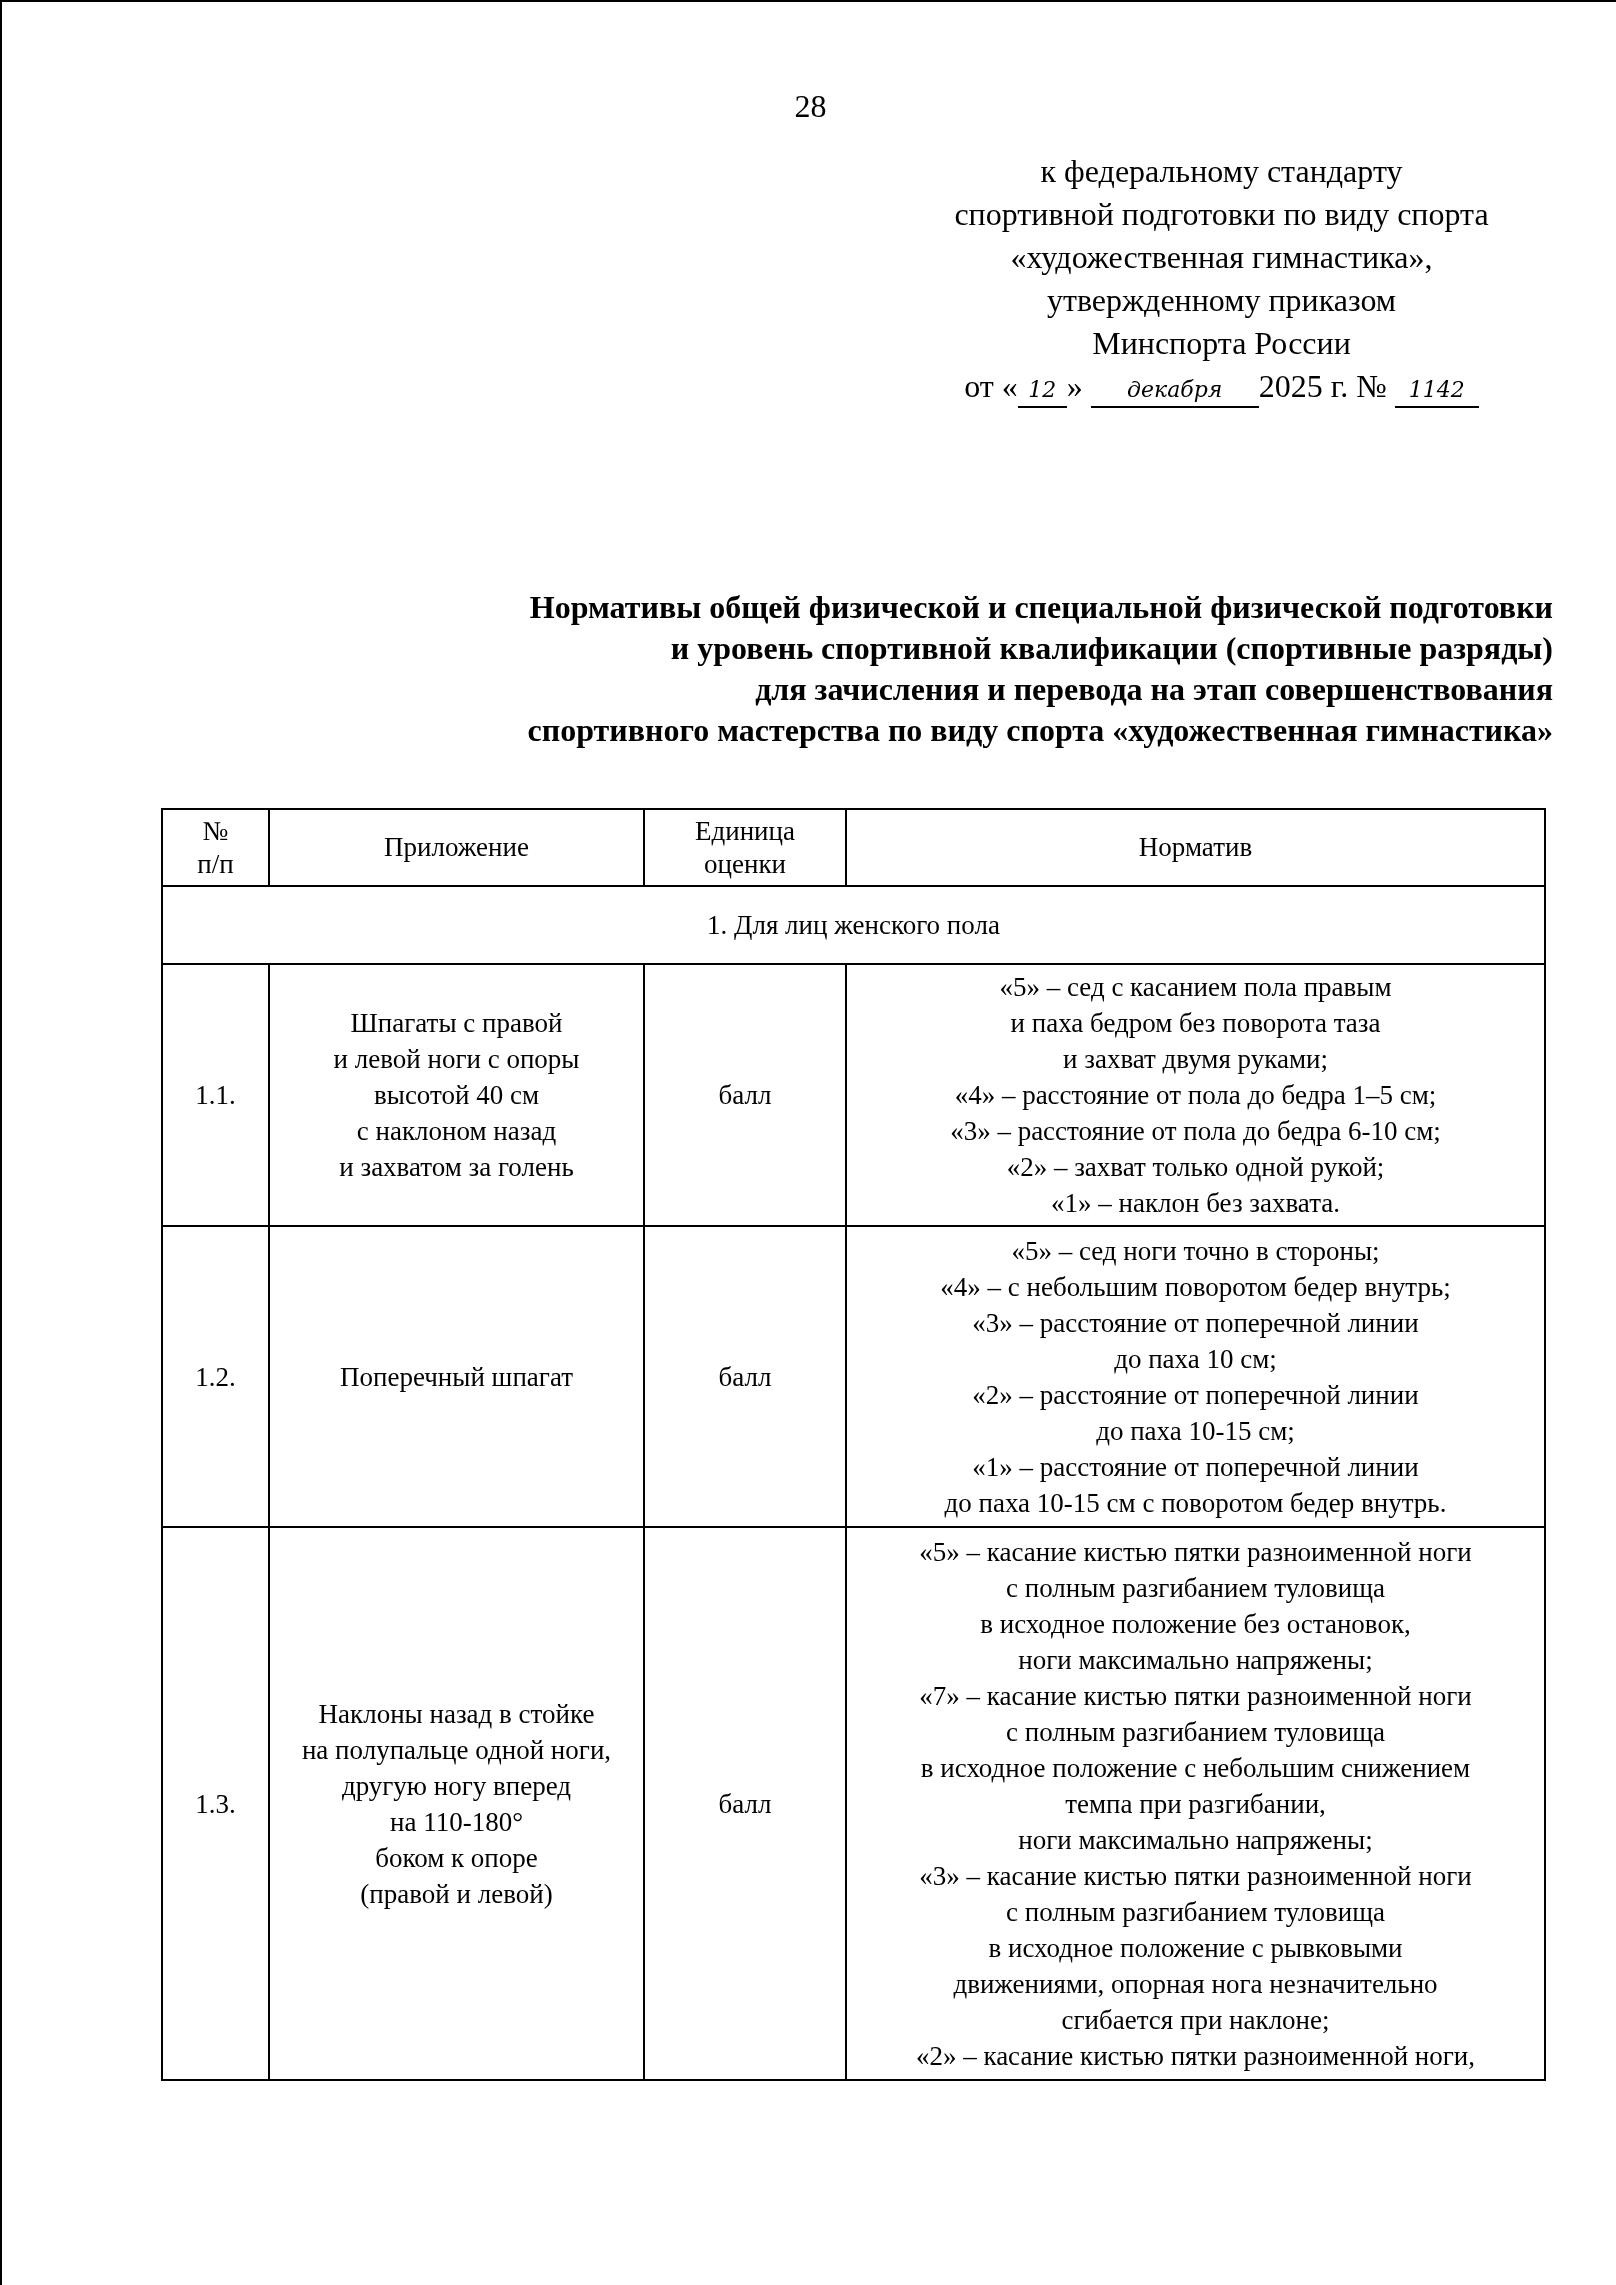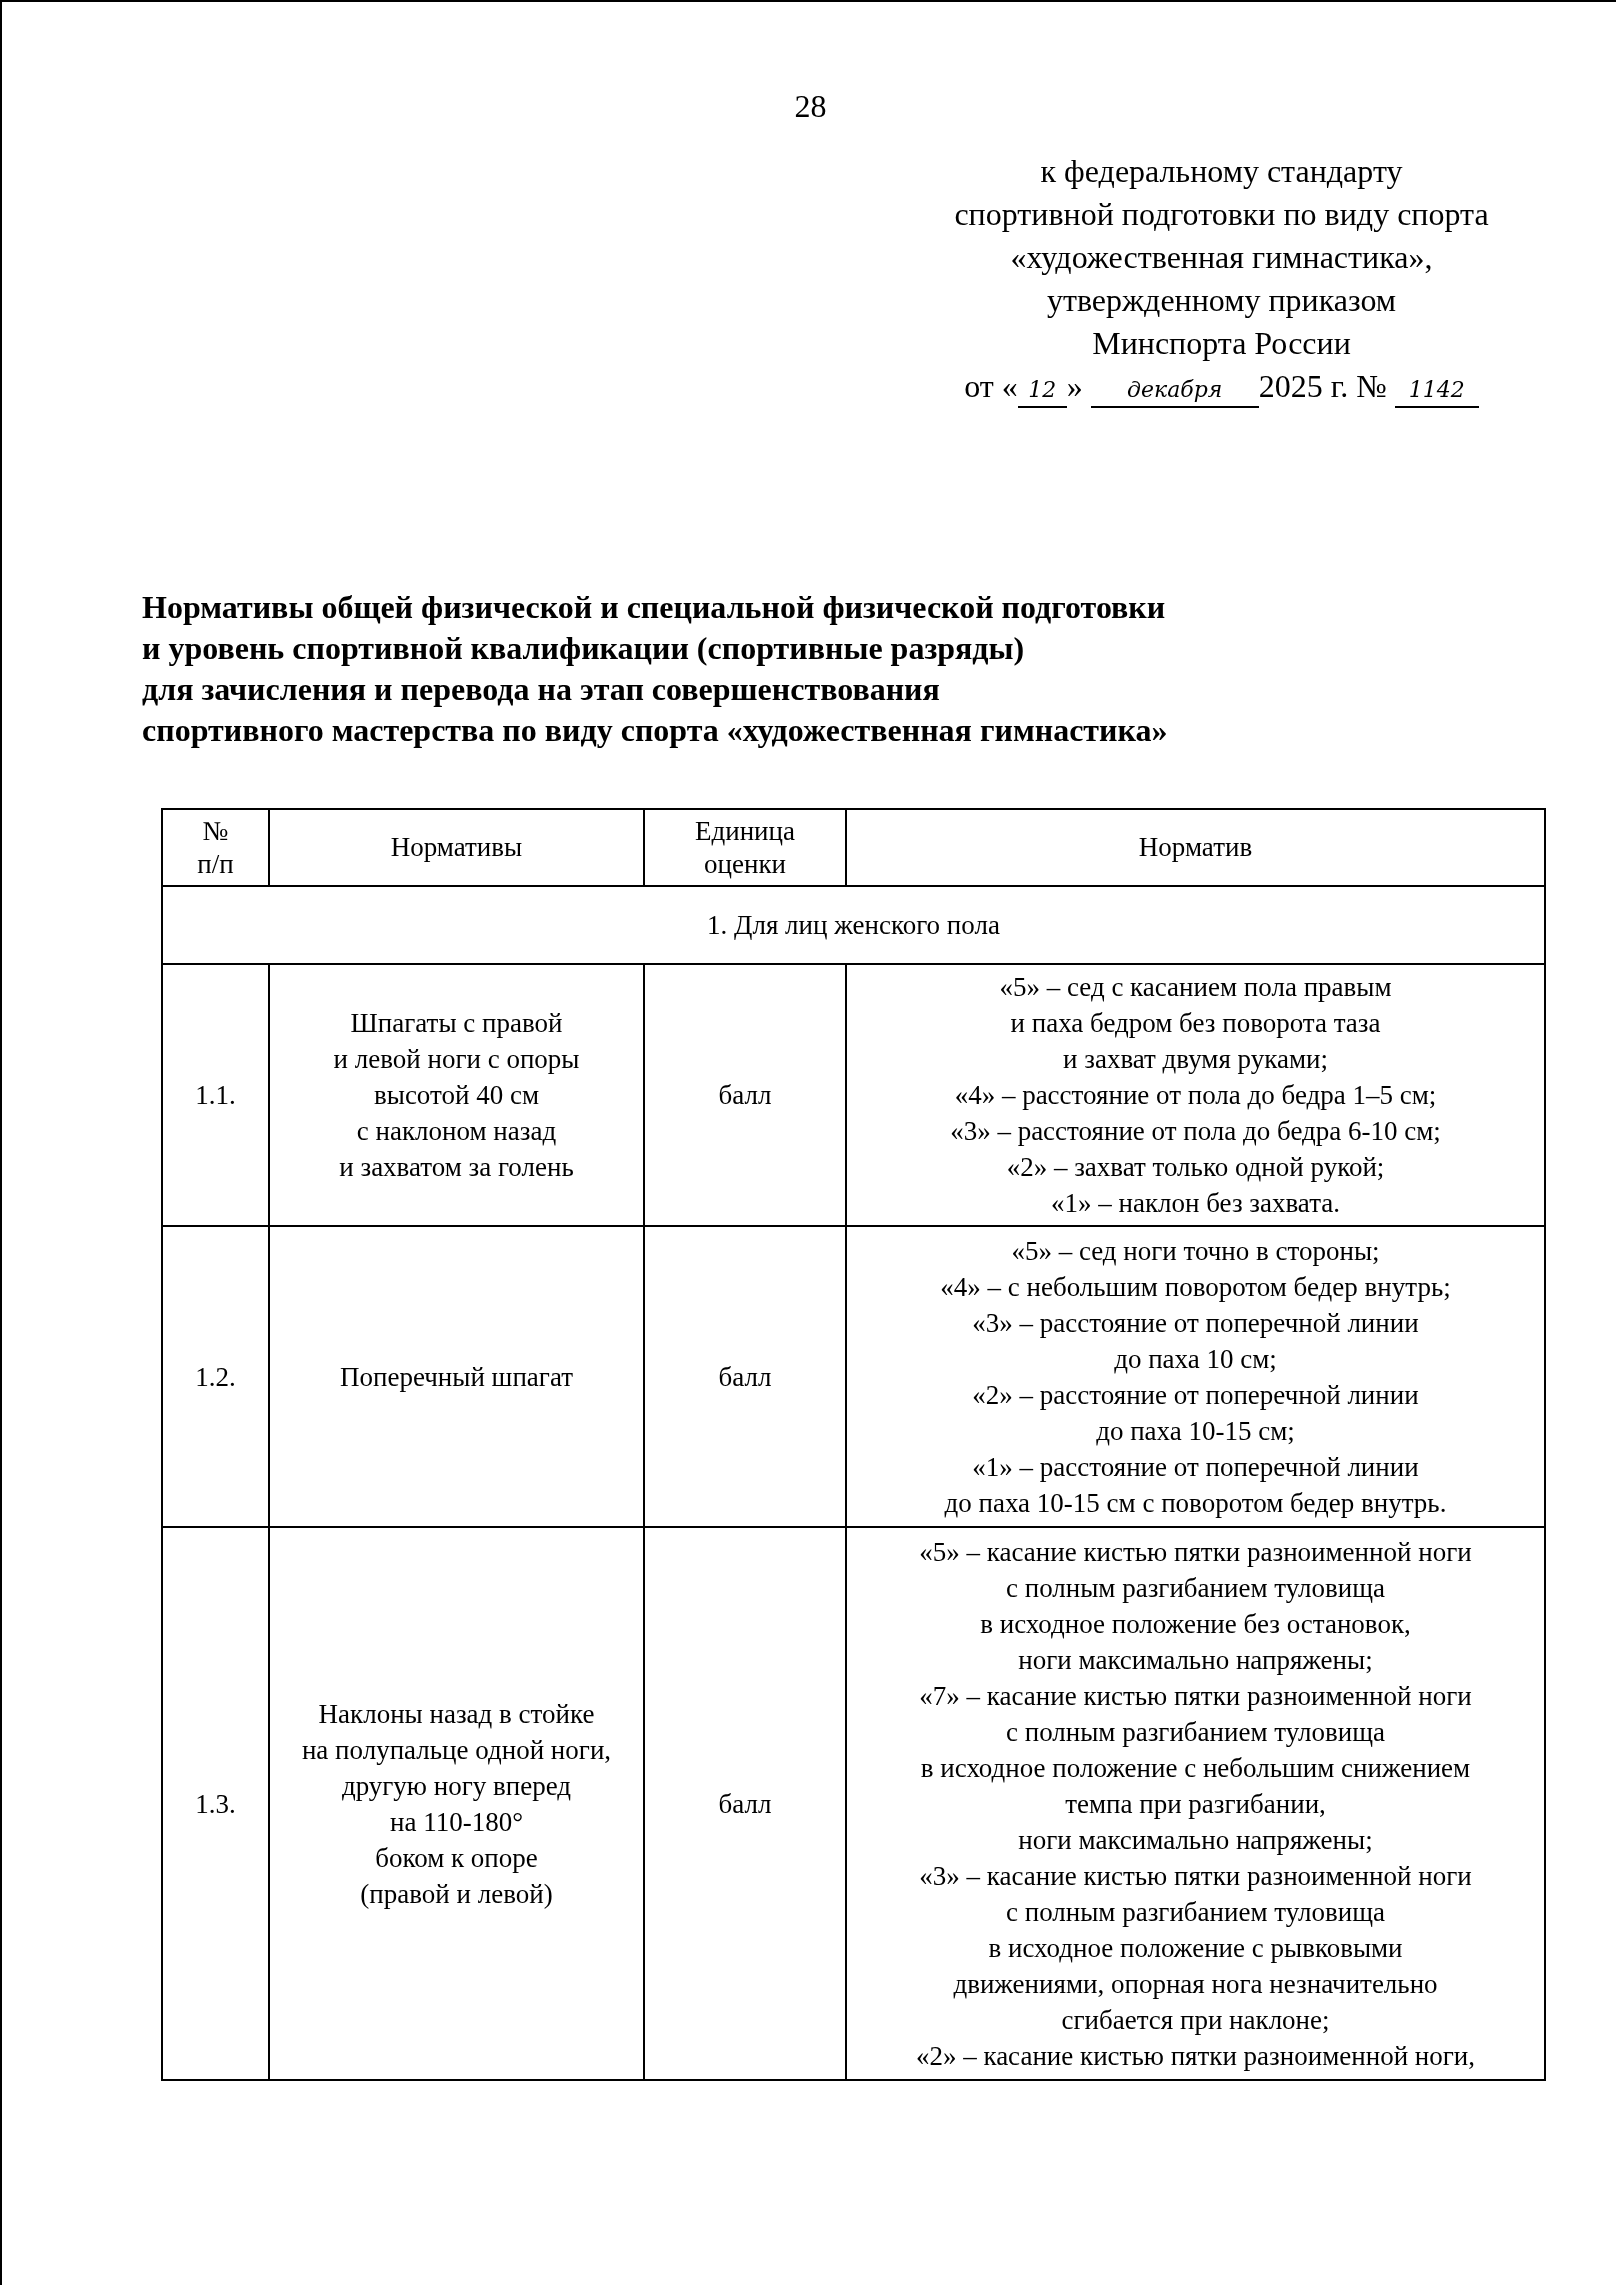--- a/index.html
+++ b/index.html
@@ -15,21 +15,21 @@
   .appendix {
     position: absolute; top: 148px; left: 878px; width: 683px; text-align: center;
     font-size: 32px; line-height: 43px;
   }
   .appendix .line { display: block; white-space: nowrap; }
   .sig { font-family: "DejaVu Serif", serif; font-style: italic; font-size: 22px; display: inline-block; border-bottom: 2px solid #000; line-height: 33px; }
   .sig.day { width: 49px; }
   .sig.month { width: 168px; }
   .sig.num { width: 84px; }
   .title {
-    position: absolute; top: 585px; left: 140px; width: 1395px; text-align: left;
+    position: absolute; top: 585px; left: 156px; width: 1395px; text-align: right;
     font-weight: bold; font-size: 32px; line-height: 41px;
   }
   .title .line { display: block; white-space: nowrap; }
   table.norms {
     position: absolute; top: 806px; left: 159px; width: 1385px;
     border-collapse: collapse; table-layout: fixed; font-size: 27px;
   }
   table.norms td, table.norms th {
     border: 2px solid #000; text-align: center; vertical-align: middle;
     font-weight: normal; padding: 0 2px; line-height: 36px;
@@ -74,21 +74,21 @@
       <col class="c2">
       <col class="c3">
       <col>
     </colgroup>
   <tbody>
       <tr class="hdr">
     <th>
       <span class="ln">№</span>
       <span class="ln">п/п</span>
     </th>
-    <th>Нормативы</th>
+    <th>Приложение</th>
     <th>
       <span class="ln">Единица</span>
       <span class="ln">оценки</span>
     </th>
     <th>Норматив</th>
   </tr>
   <tr class="sec">
     <td colspan="4">1. Для лиц женского пола</td>
   </tr>
   <tr class="r11">

